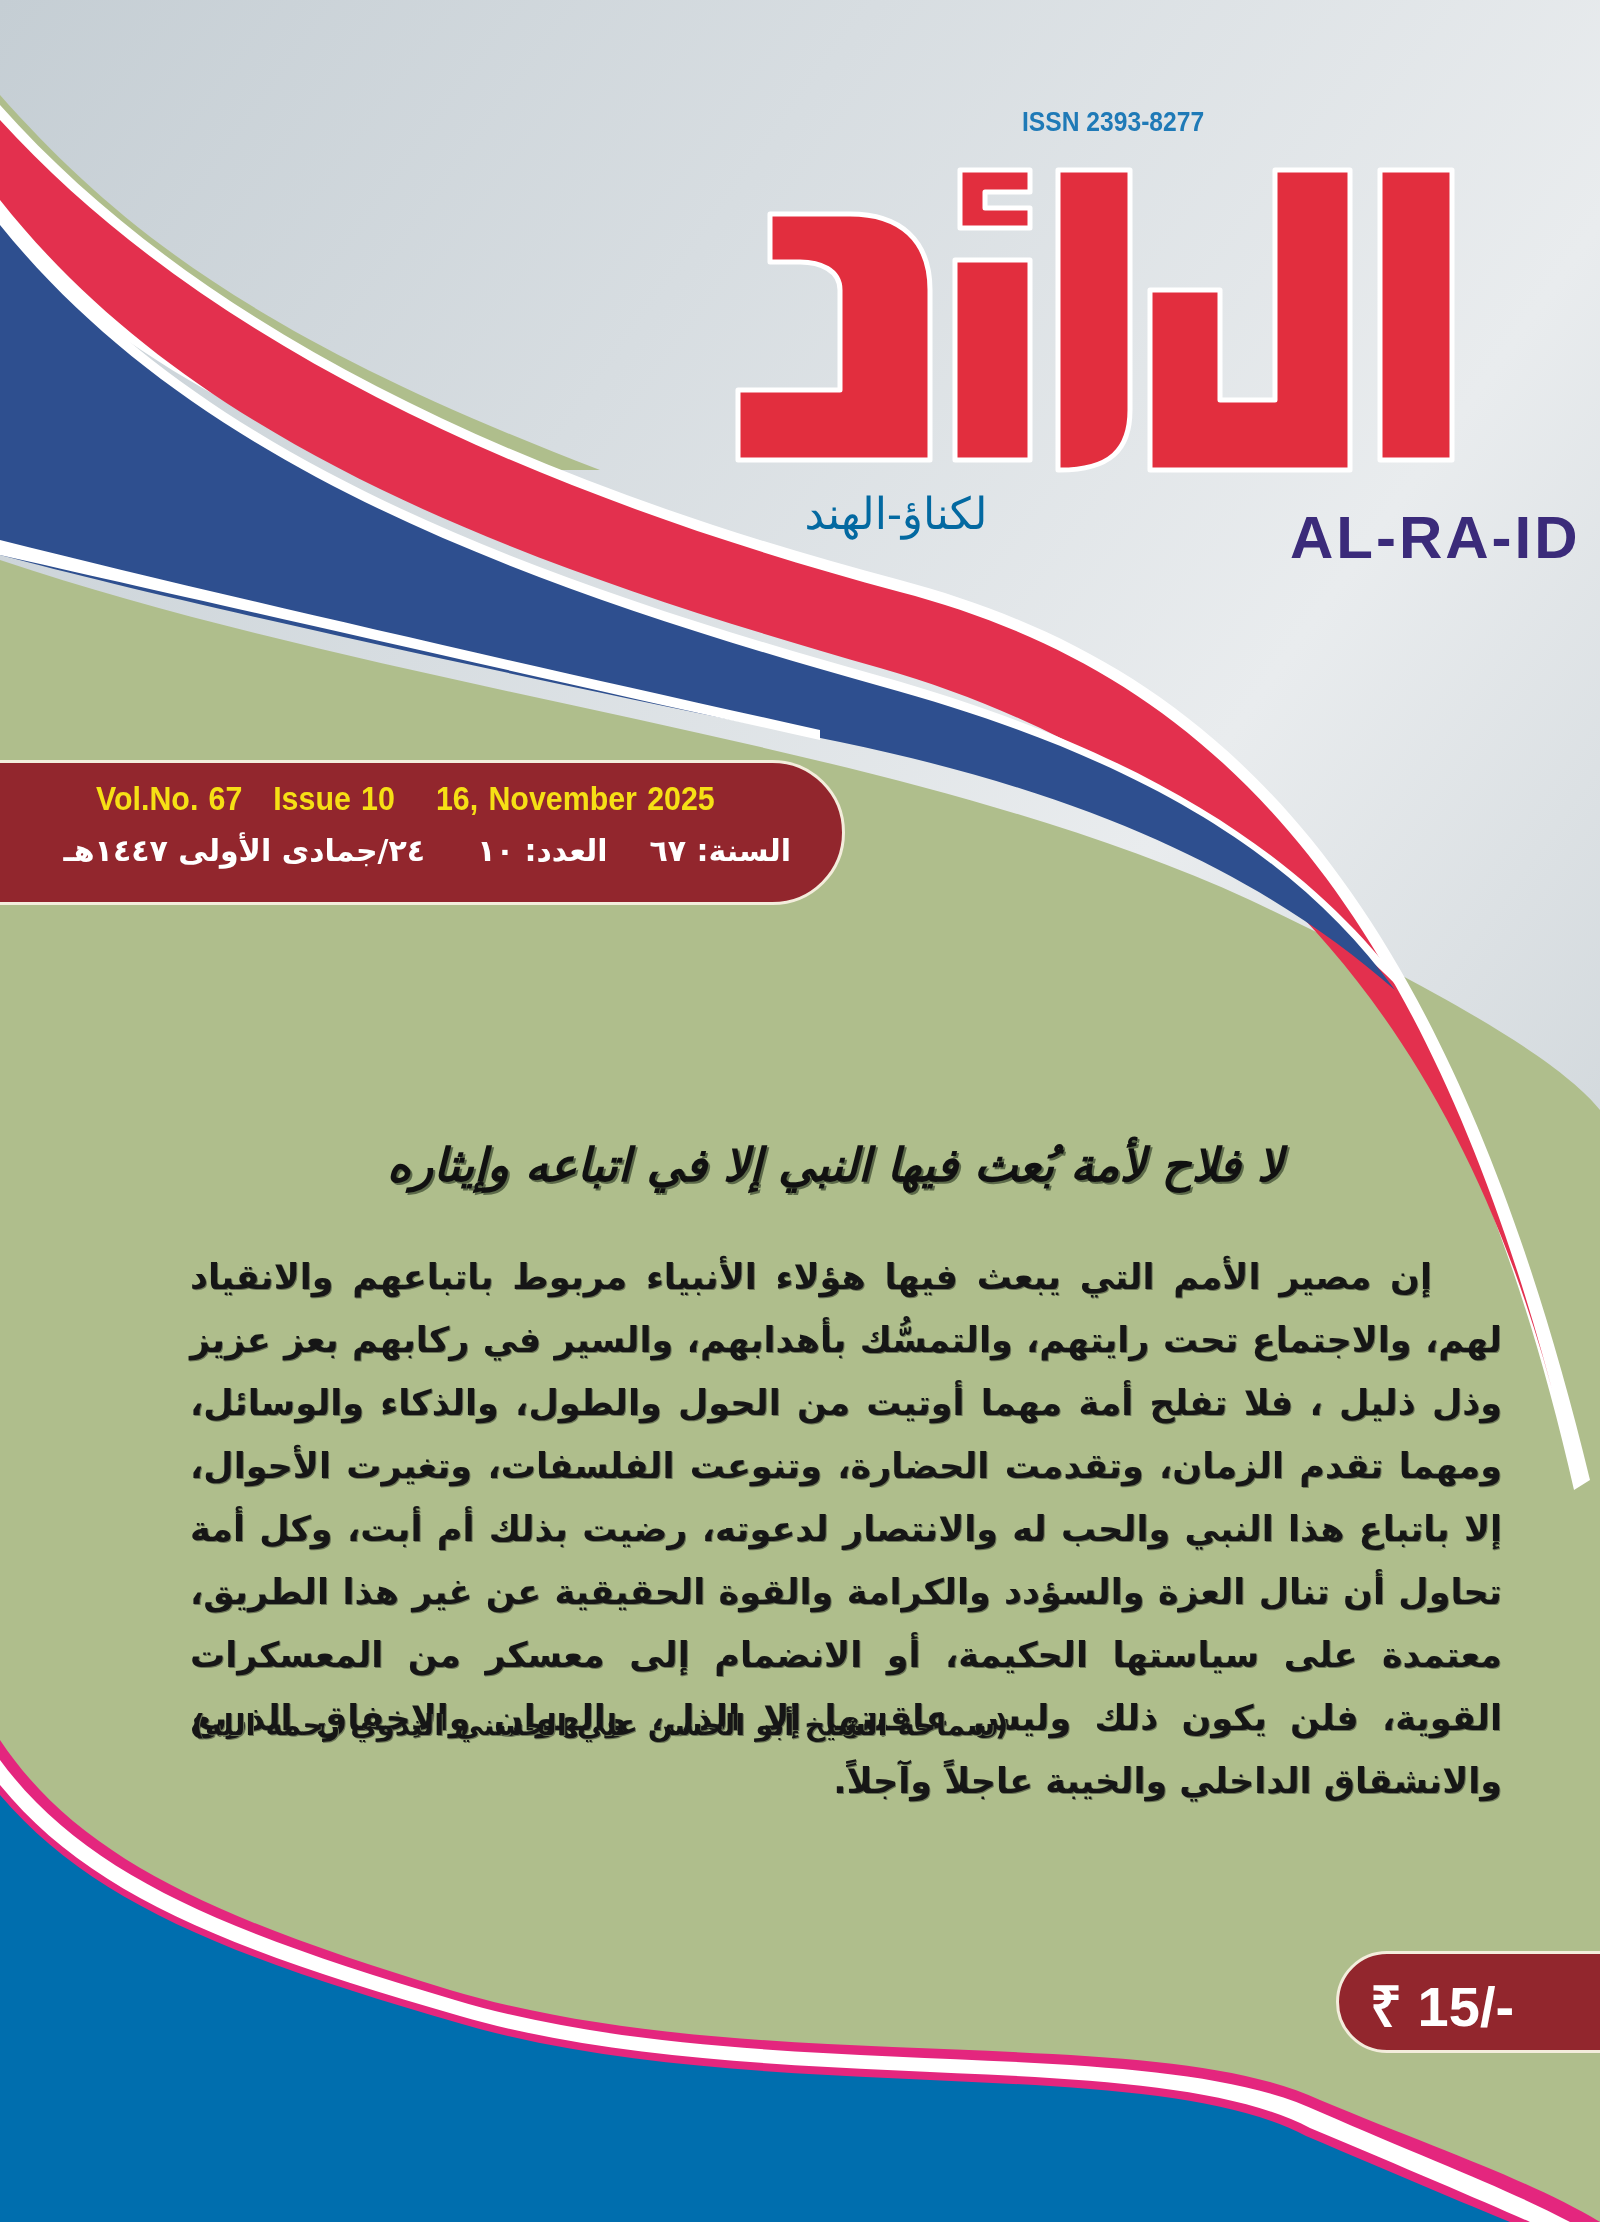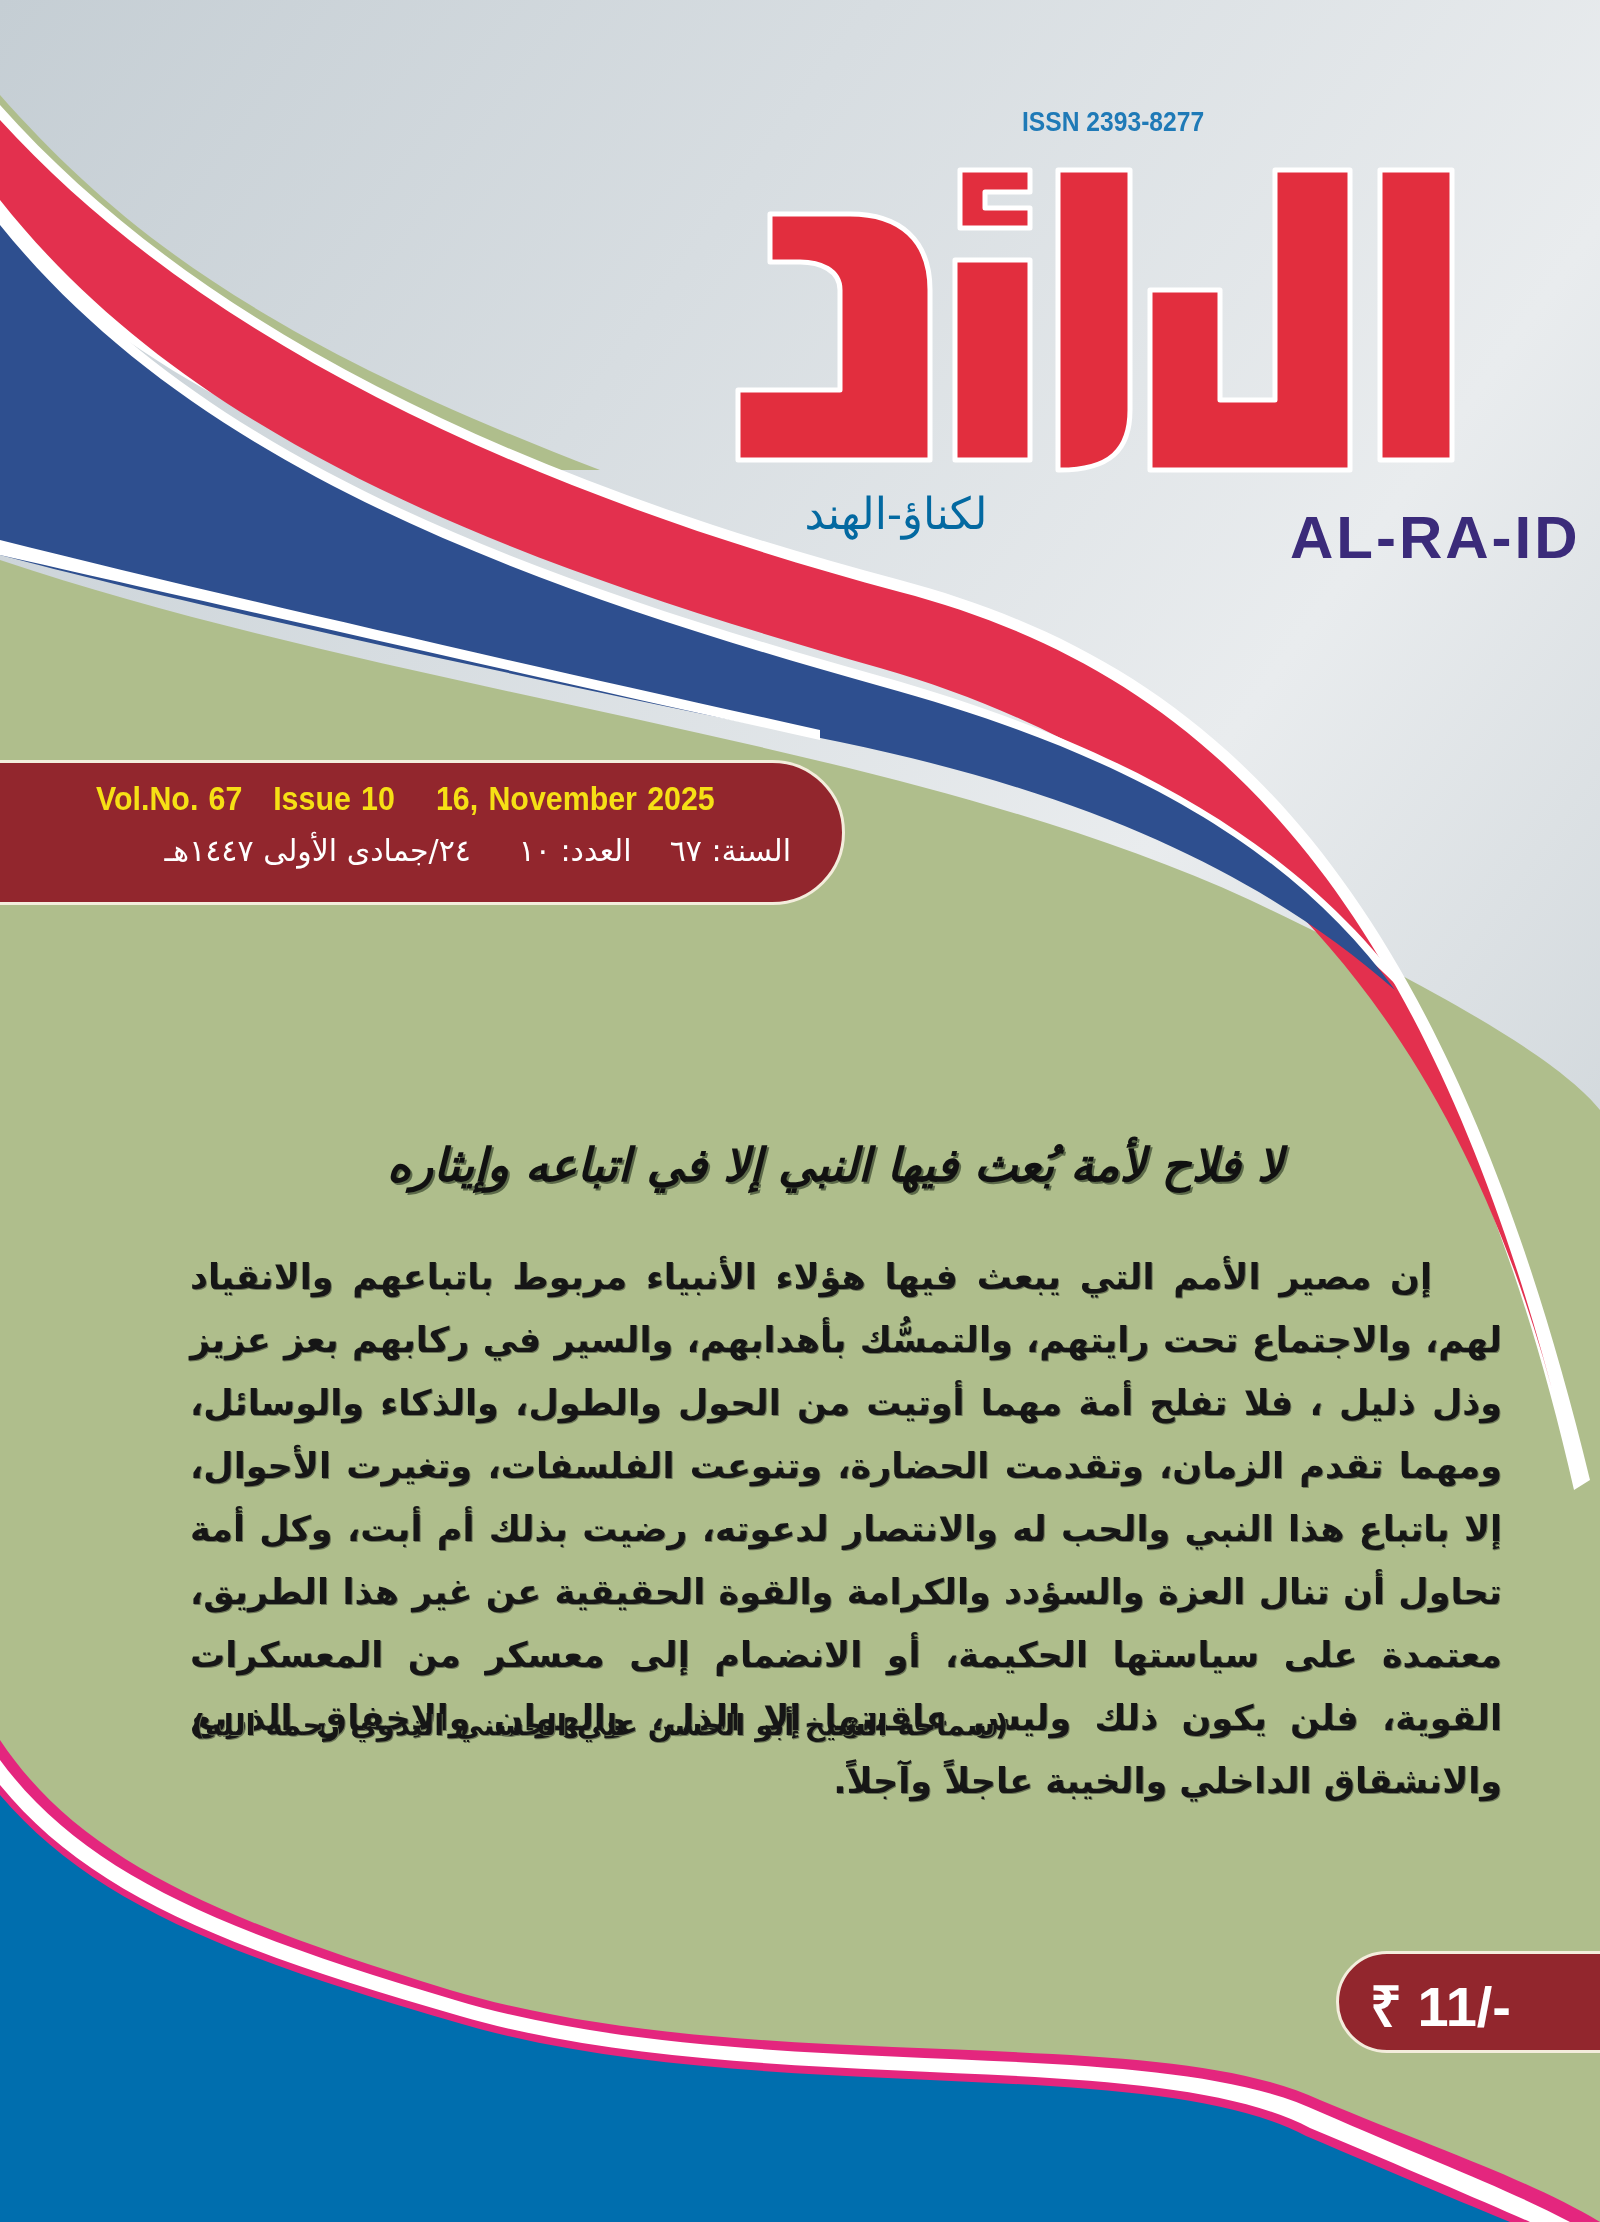--- a/index.html
+++ b/index.html
@@ -5,21 +5,21 @@
   html, body { margin: 0; padding: 0; }
   body { width: 1600px; height: 2222px; position: relative; overflow: hidden; background: #d6dce0; font-family: "DejaVu Sans", sans-serif; }
   .bg-svg { position: absolute; left: 0; top: 0; width: 1600px; height: 2222px; }
   .abs { position: absolute; }
   .issn { left: 1022px; top: 106px; font-family: "Liberation Sans", sans-serif; font-weight: 700; font-size: 28px; color: #1f7ab7; letter-spacing: 0px; transform: scaleX(0.88); transform-origin: left top; }
   .logo-svg { left: 730px; top: 150px; width: 800px; height: 330px; }
   .subtitle-ar { left: 776px; top: 488px; width: 240px; font-size: 44px; color: #0369a1; direction: rtl; text-align: center; font-family: "DejaVu Serif", serif; }
   .alraid { left: 1290px; top: 503px; font-family: "Liberation Sans", sans-serif; font-weight: 700; font-size: 60px; color: #3b2b7a; letter-spacing: 3px; }
   .issue-band { left: -40px; top: 760px; width: 885px; height: 145px; background: #92262d; border: 3px solid #f3eddc; border-radius: 0 74px 74px 0; box-sizing: border-box; }
   .issue-en { left: 96px; top: 780px; font-family: "Liberation Sans", sans-serif; font-weight: 700; font-size: 33px; color: #f6e015; word-spacing: 2px; white-space: pre; transform: scaleX(0.92); transform-origin: left top; }
-  .issue-ar { left: 96px; top: 833px; width: 695px; font-size: 30px; font-weight: 400; color: #ffffff; direction: rtl; text-align: right; white-space: pre; font-family: "DejaVu Sans", sans-serif; }
+  .issue-ar { left: 96px; top: 833px; width: 695px; font-size: 30px; font-weight: 700; color: #ffffff; direction: rtl; text-align: right; white-space: pre; font-family: "DejaVu Sans", sans-serif; }
   .title-ar { left: 340px; top: 1138px; width: 990px; text-align: center; direction: rtl; font-weight: 700; font-size: 46px; color: #111; font-family: "DejaVu Sans", sans-serif; text-shadow: 2px 2px 0 #5c6a4a; font-style: italic; }
   .body-ar { left: 190px; top: 1246px; width: 1312px; direction: rtl; text-align: justify; font-weight: 700; font-size: 35px; line-height: 63px; color: #161616; font-family: "DejaVu Sans", sans-serif; text-shadow: 1px 1px 0 #6c7658; }
   .body-ar p { margin: 0; text-indent: 70px; }
   .author-ar { left: 190px; top: 1708px; width: 820px; direction: rtl; text-align: center; font-weight: 700; font-size: 29px; color: #161616; font-family: "DejaVu Sans", sans-serif; text-shadow: 1px 1px 0 #6c7658; }
   .price-badge { left: 1336px; top: 1951px; width: 300px; height: 102px; background: #92262d; border: 3px solid #f3eddc; border-radius: 51px 0 0 51px; box-sizing: border-box; }
   .price-text { left: 1370px; top: 1966px; font-family: "Liberation Sans", sans-serif; font-weight: 700; font-size: 56px; color: #ffffff; white-space: pre; }
 </style>
 </head>
 <body>
 
@@ -81,13 +81,13 @@
 <div class="abs issue-en">Vol.No. 67   Issue 10    16, November 2025</div>
 <div class="abs issue-ar">السنة: ٦٧    العدد: ١٠     ٢٤/جمادى الأولى ١٤٤٧هـ</div>
 
 <div class="abs title-ar">لا فلاح لأمة بُعث فيها النبي إلا في اتباعه وإيثاره</div>
 <div class="abs body-ar">
   <p>إن مصير الأمم التي يبعث فيها هؤلاء الأنبياء مربوط باتباعهم والانقياد لهم، والاجتماع تحت رايتهم، والتمسُّك بأهدابهم، والسير في ركابهم بعز عزيز وذل ذليل ، فلا تفلح أمة مهما أوتيت من الحول والطول، والذكاء والوسائل، ومهما تقدم الزمان، وتقدمت الحضارة، وتنوعت الفلسفات، وتغيرت الأحوال، إلا باتباع هذا النبي والحب له والانتصار لدعوته، رضيت بذلك أم أبت، وكل أمة تحاول أن تنال العزة والسؤدد والكرامة والقوة الحقيقية عن غير هذا الطريق، معتمدة على سياستها الحكيمة، أو الانضمام إلى معسكر من المعسكرات القوية، فلن يكون ذلك وليس عاقبتها إلا الذل، والهوان والإخفاق الذريع والانشقاق الداخلي والخيبة عاجلاً وآجلاً.</p>
 </div>
 <div class="abs author-ar">(سماحة الشيخ أبو الحسن علي الحسني الندوي رحمه الله)</div>
 
 <div class="abs price-badge"></div>
-<div class="abs price-text">₹ 11/-</div>
+<div class="abs price-text">₹ 15/-</div>
 
 </body></html>

